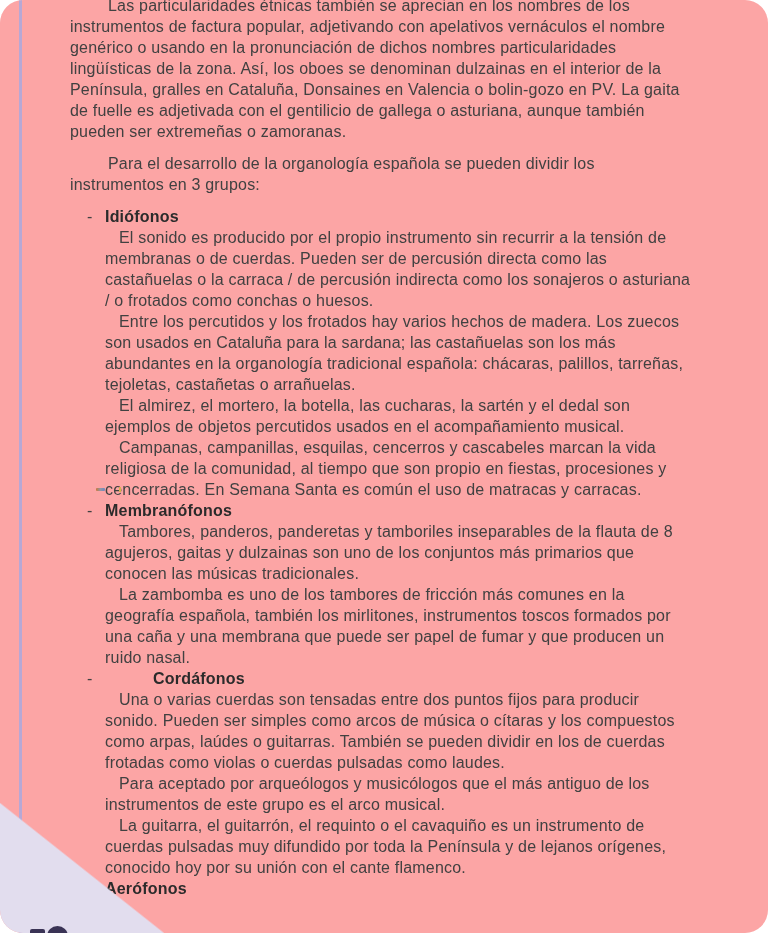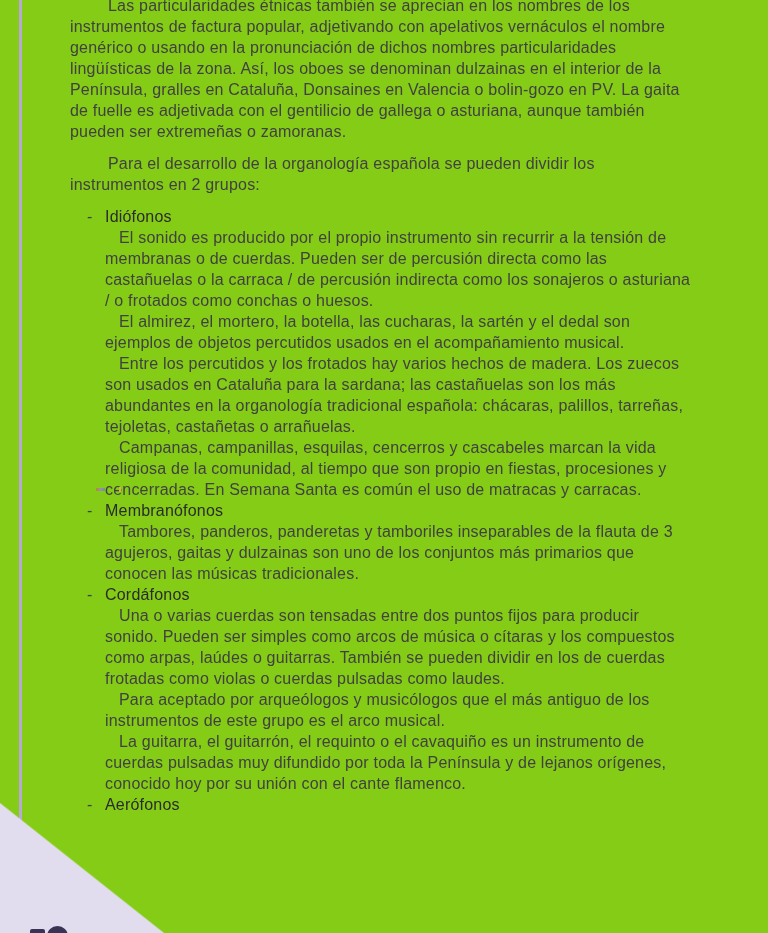--- a/index.html
+++ b/index.html
@@ -11,21 +11,22 @@
     height: 933px;
     overflow: hidden;
     background: #ffffff;
     position: relative;
     font-family: "Liberation Sans", sans-serif;
   }
   .page {
     position: absolute;
     inset: 0;
     overflow: hidden;
-    background: #84cc16;
+    background: #fca5a5;
+    border-radius: 23px;
   }
   .accent-line {
     position: absolute;
     left: 19px;
     top: 0;
     width: 3px;
     height: 933px;
   }
   .corner-triangle {
     position: absolute;
@@ -87,52 +88,53 @@
   .group-heading-row {
     position: relative;
     padding-left: 35px;
   }
   .dash-marker {
     position: absolute;
     left: 17px;
     top: 0;
   }
   .group-heading {
-    font-weight: normal;
+    font-weight: bold;
     color: #2b2b2b;
   }
   .group-p {
     margin: 0 0 0 35px;
     text-indent: 14px;
   }
 </style>
 </head>
 <body>
 
 <div class="page">
 
   <div class="accent-line" style="background: rgb(183, 168, 213);"></div>
 
   <div class="content" style="color: rgb(65, 65, 65);">
     <p class="intro-p">Las particularidades étnicas también se aprecian en los nombres de los instrumentos de factura popular, adjetivando con apelativos vernáculos el nombre genérico o usando en la pronunciación de dichos nombres particularidades lingüísticas de la zona. Así, los oboes se denominan dulzainas en el interior de la Península, gralles en Cataluña, Donsaines en Valencia o bolin-gozo en PV. La gaita de fuelle es adjetivada con el gentilicio de gallega o asturiana, aunque también pueden ser extremeñas o zamoranas.</p>
-    <p class="intro-p">Para el desarrollo de la organología española se pueden dividir los instrumentos en 2 grupos:</p>
+    <p class="intro-p">Para el desarrollo de la organología española se pueden dividir los instrumentos en 3 grupos:</p>
     <div class="groups">
         <div class="group">
           <div class="group-heading-row"><span class="dash-marker">-</span><span class="group-heading" style="color: rgb(43, 43, 43);">Idiófonos</span></div>
           <p class="group-p">El sonido es producido por el propio instrumento sin recurrir a la tensión de membranas o de cuerdas. Pueden ser de percusión directa como las castañuelas o la carraca / de percusión indirecta como los sonajeros o asturiana / o frotados como conchas o huesos.</p>
+          <p class="group-p">Entre los percutidos y los frotados hay varios hechos de madera. Los zuecos son usados en Cataluña para la sardana; las castañuelas son los más abundantes en la organología tradicional española: chácaras, palillos, tarreñas, tejoletas, castañetas o arrañuelas.</p>
           <p class="group-p">El almirez, el mortero, la botella, las cucharas, la sartén y el dedal son ejemplos de objetos percutidos usados en el acompañamiento musical.</p>
-          <p class="group-p">Entre los percutidos y los frotados hay varios hechos de madera. Los zuecos son usados en Cataluña para la sardana; las castañuelas son los más abundantes en la organología tradicional española: chácaras, palillos, tarreñas, tejoletas, castañetas o arrañuelas.</p>
           <p class="group-p">Campanas, campanillas, esquilas, cencerros y cascabeles marcan la vida religiosa de la comunidad, al tiempo que son propio en fiestas, procesiones y cencerradas. En Semana Santa es común el uso de matracas y carracas.</p>
         </div>
         <div class="group">
           <div class="group-heading-row"><span class="dash-marker">-</span><span class="group-heading" style="color: rgb(43, 43, 43); text-align: center;">Membranófonos</span></div>
-          <p class="group-p">Tambores, panderos, panderetas y tamboriles inseparables de la flauta de 3 agujeros, gaitas y dulzainas son uno de los conjuntos más primarios que conocen las músicas tradicionales.</p>
+          <p class="group-p">Tambores, panderos, panderetas y tamboriles inseparables de la flauta de 8 agujeros, gaitas y dulzainas son uno de los conjuntos más primarios que conocen las músicas tradicionales.</p>
+          <p class="group-p">La zambomba es uno de los tambores de fricción más comunes en la geografía española, también los mirlitones, instrumentos toscos formados por una caña y una membrana que puede ser papel de fumar y que producen un ruido nasal.</p>
         </div>
         <div class="group">
-          <div class="group-heading-row"><span class="dash-marker">-</span><span class="group-heading" style="color: rgb(43, 43, 43);">Cordáfonos</span></div>
+          <div class="group-heading-row"><span class="dash-marker">-</span><span class="group-heading" style="color: rgb(43, 43, 43); margin-left: 48px;">Cordáfonos</span></div>
           <p class="group-p">Una o varias cuerdas son tensadas entre dos puntos fijos para producir sonido. Pueden ser simples como arcos de música o cítaras y los compuestos como arpas, laúdes o guitarras. También se pueden dividir en los de cuerdas frotadas como violas o cuerdas pulsadas como laudes.</p>
           <p class="group-p">Para aceptado por arqueólogos y musicólogos que el más antiguo de los instrumentos de este grupo es el arco musical.</p>
           <p class="group-p">La guitarra, el guitarrón, el requinto o el cavaquiño es un instrumento de cuerdas pulsadas muy difundido por toda la Península y de lejanos orígenes, conocido hoy por su unión con el cante flamenco.</p>
         </div>
         <div class="group">
           <div class="group-heading-row"><span class="dash-marker">-</span><span class="group-heading" style="color: rgb(43, 43, 43);">Aerófonos</span></div>
         </div>
       </div>
   </div>
 

